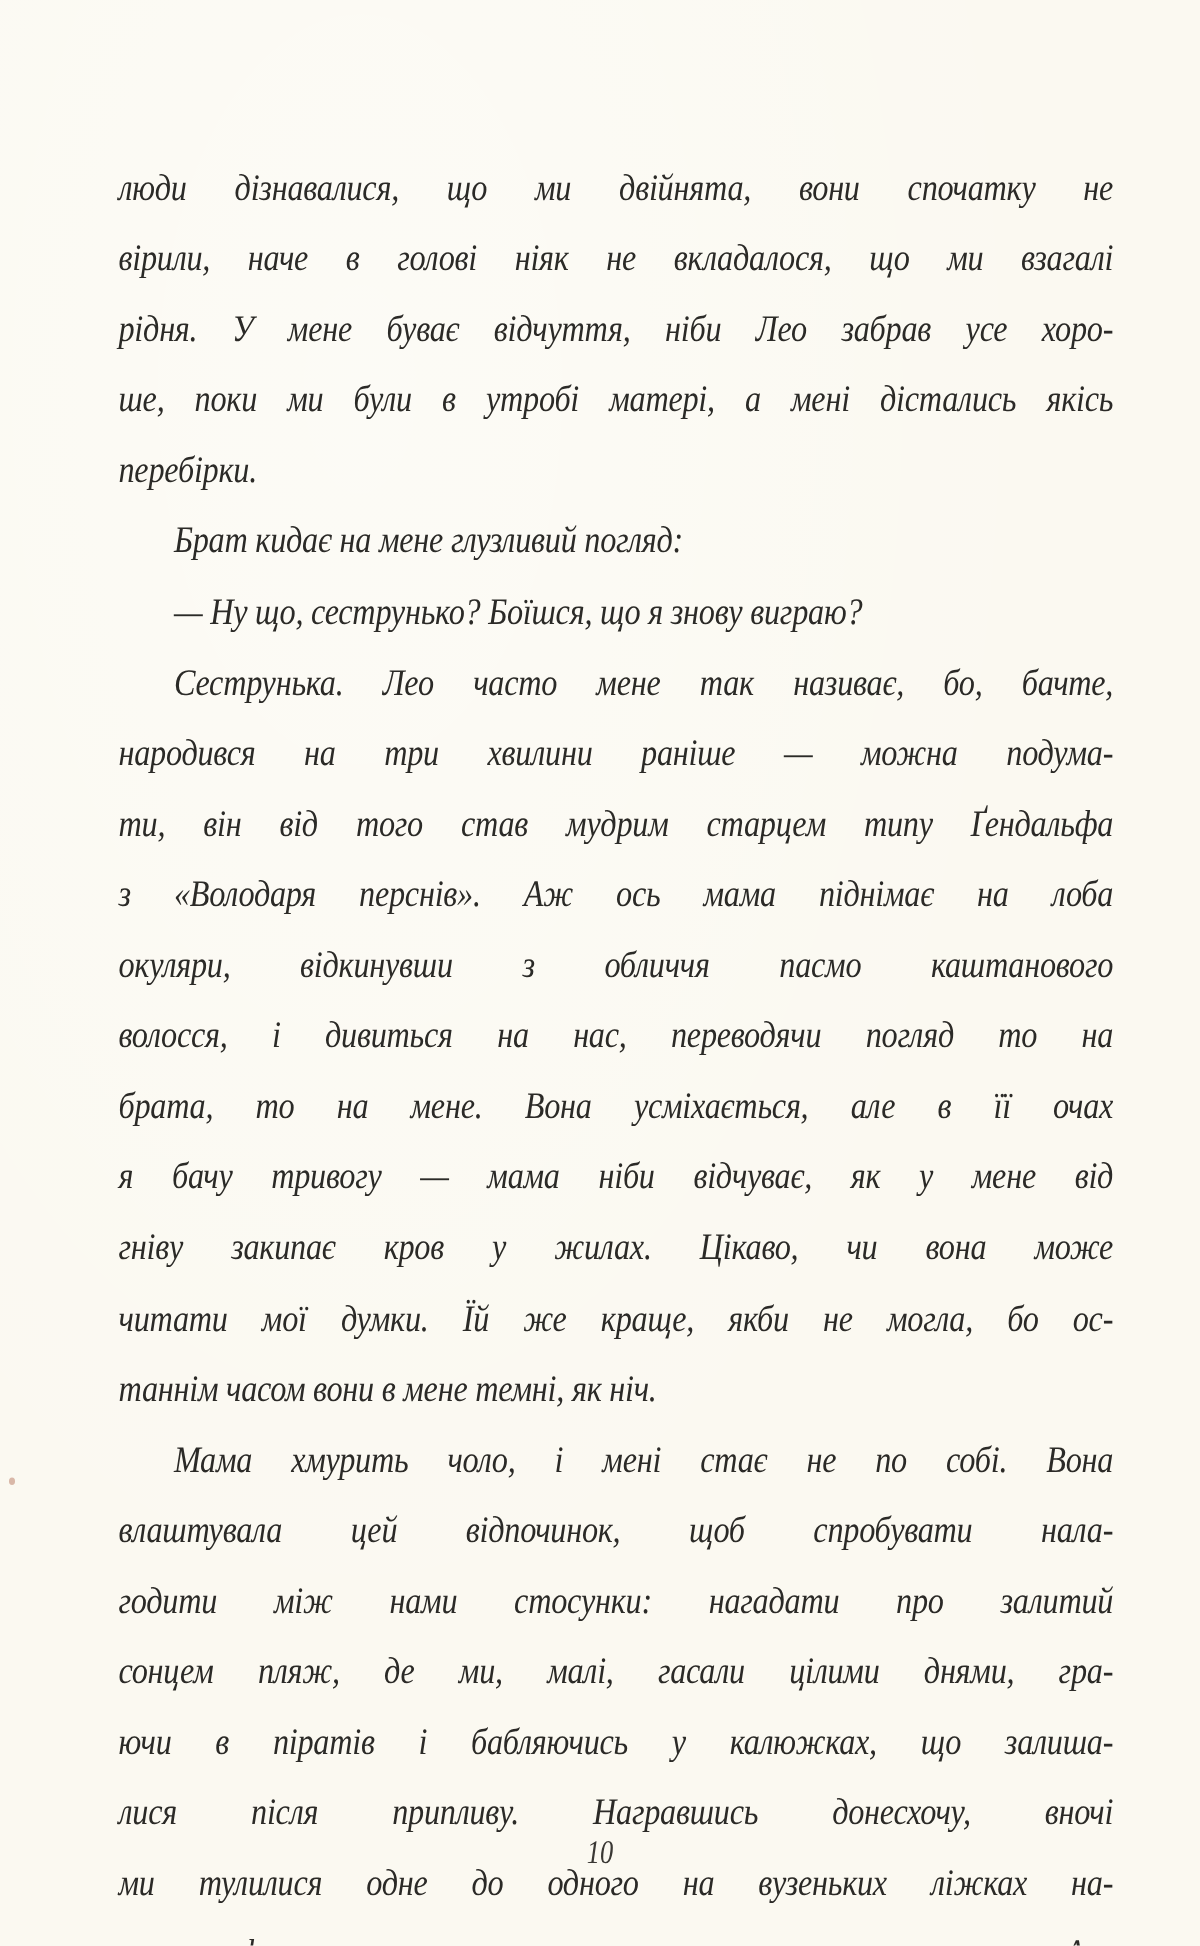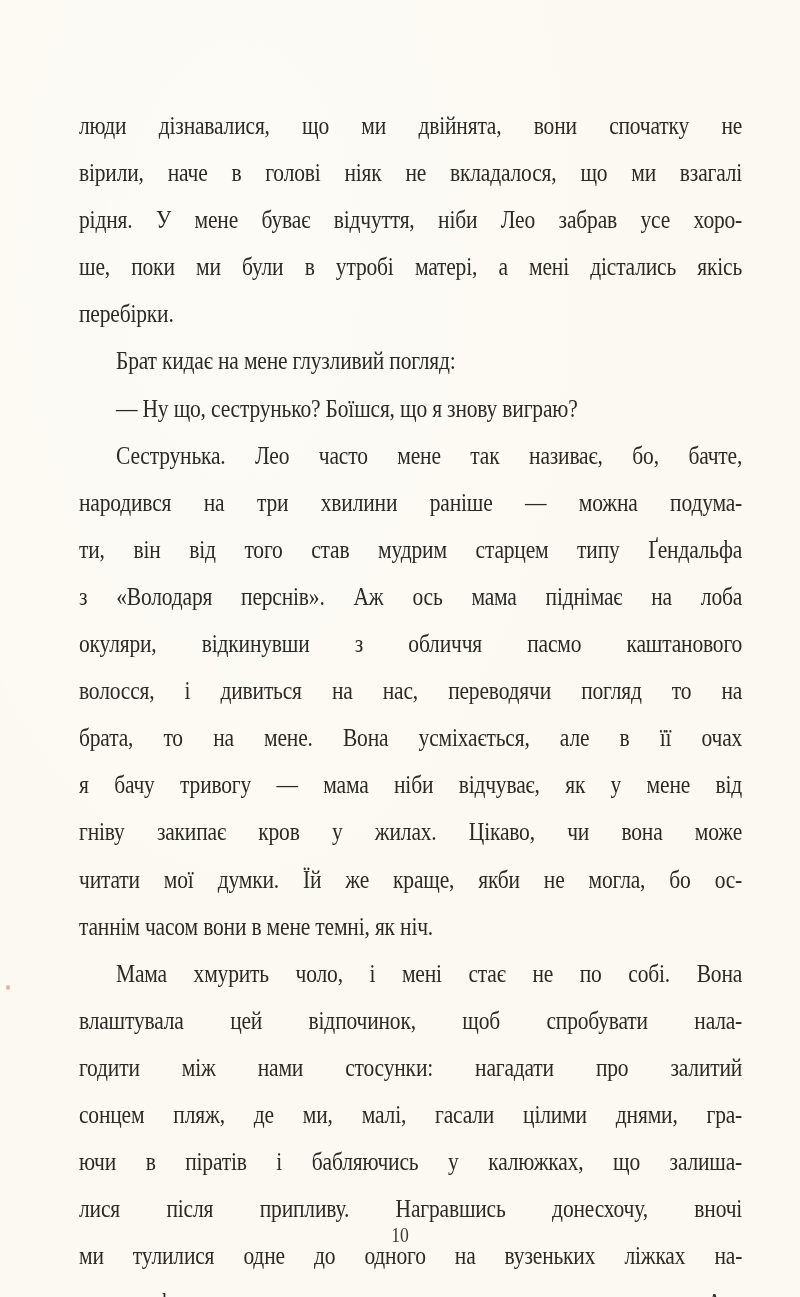--- a/index.html
+++ b/index.html
@@ -15,20 +15,21 @@
       font-family: "Liberation Serif", "DejaVu Serif", serif;
       color: #2b2a27;
     }
     .page {
       position: absolute;
       left: 0; top: 0;
       width: 800px; height: 1297px;
       background:
         radial-gradient(ellipse at 30% 20%, rgba(255,255,255,0.35), rgba(0,0,0,0) 60%),
         #fbf9f1;
+      font-style: italic;
     }
     .text-block {
       position: absolute;
       left: 79px;
       top: 102px;
       width: 663px;
     }
     .line {
       height: 47.1px;
       line-height: 47.1px;

